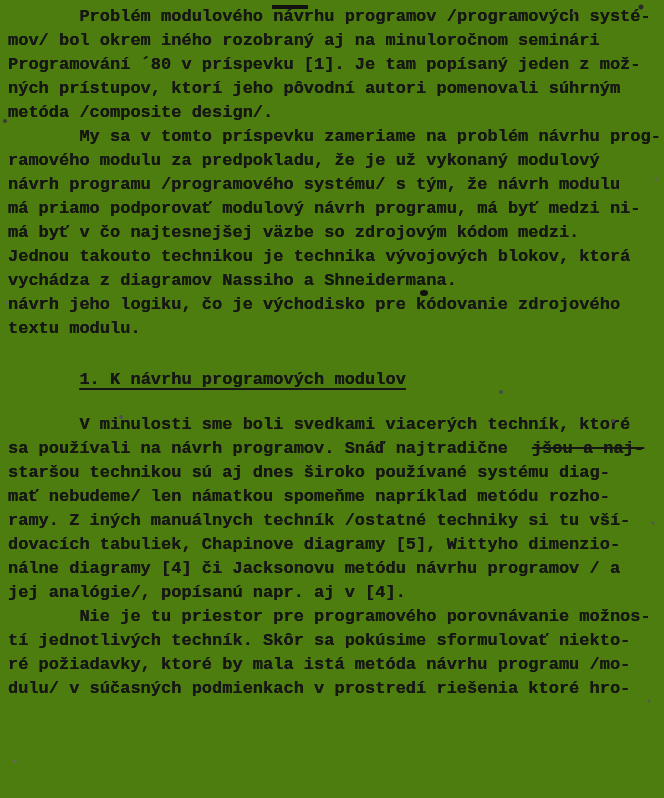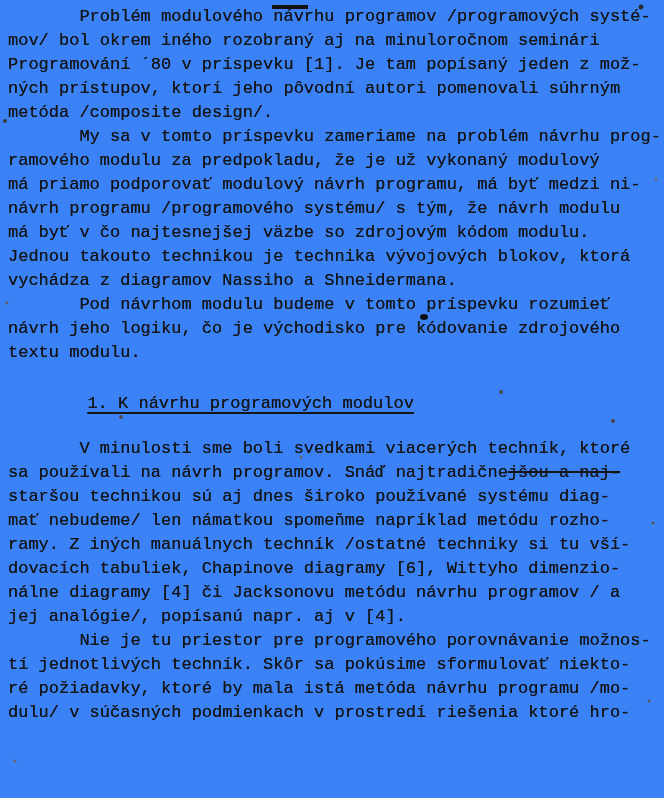--- a/index.html
+++ b/index.html
@@ -11,47 +11,47 @@
     width: 664px;
     height: 798px;
     overflow: hidden;
   }
   .page {
     position: relative;
     width: 664px;
     height: 798px;
     box-sizing: border-box;
     padding: 5px 0 0 8px;
-    background: #3b82f6;
+    background: #4d7c0f;
     font-family: "Liberation Mono", "DejaVu Sans Mono", monospace;
-    font-weight: 400;
+    font-weight: 700;
     font-size: 17px;
     line-height: 24px;
     color: #161616;
   }
   .line {
     white-space: pre;
     height: 24px;
     text-shadow: 0 0 0.6px rgba(10,10,10,0.85);
     letter-spacing: 0px;
   }
   .block { margin: 0; }
   .block.heading {
     margin-top: 27px;
     margin-bottom: 21px;
   }
   .heading-text {
     text-decoration: underline;
     text-decoration-thickness: 2px;
     text-underline-offset: 4px;
-    margin-left: 8px;
   }
   span.strike {
     text-decoration: line-through;
     text-decoration-thickness: 2px;
+    margin-left: 24px;
   }
   span.overbar { position: relative; }
   span.overbar::after {
     content: "";
     position: absolute;
     left: -1px;
     right: 6px;
     top: -2px;
     height: 4px;
     background: #111;
@@ -94,39 +94,38 @@
 <div class="page">
   <div class="speckles"></div>
 <div class="block lines">
       <div class="line">       Problém modulového <span class="overbar">návr</span>hu programov /programových systé-</div>
       <div class="line">mov/ bol okrem iného rozobraný aj na minuloročnom seminári</div>
       <div class="line">Programování ´80 v príspevku [1]. Je tam popísaný jeden z mož-</div>
       <div class="line">ných prístupov, ktorí jeho pôvodní autori pomenovali súhrným</div>
       <div class="line">metóda /composite design/.</div>
       <div class="line">       My sa v tomto príspevku zameriame na problém návrhu prog-</div>
       <div class="line">ramového modulu za predpokladu, že je už vykonaný modulový</div>
+      <div class="line">návrh programu /programového systému/ s tým, že návrh modulu</div>
       <div class="line">má priamo podporovať modulový návrh programu, má byť medzi ni-</div>
-      <div class="line">návrh programu /programového systému/ s tým, že návrh modulu</div>
-      <div class="line">má byť v čo najtesnejšej väzbe so zdrojovým kódom modulu.</div>
+      <div class="line">má byť v čo najtesnejšej väzbe so zdrojovým kódom medzi.</div>
       <div class="line">Jednou takouto technikou je technika vývojových blokov, ktorá</div>
       <div class="line">vychádza z diagramov Nassiho a Shneidermana.</div>
-      <div class="line">       Pod návrhom modulu budeme v tomto príspevku rozumieť</div>
       <div class="line">návrh jeho logiku, čo je východisko pre <span class="ink-dot">kó</span>dovanie zdrojového</div>
       <div class="line">textu modulu.</div>
     </div>
     <div class="block heading">
       <div class="line">       <span class="heading-text">1. K návrhu programových modulov</span></div>
     </div>
     <div class="block lines">
       <div class="line">       V minulosti sme boli svedkami viacerých techník, ktoré</div>
       <div class="line">sa používali na návrh programov. Snáď najtradične<span class="strike">jšou a naj-</span></div>
       <div class="line">staršou technikou sú aj dnes široko používané systému diag-</div>
       <div class="line">mať nebudeme/ len námatkou spomeňme napríklad metódu rozho-</div>
       <div class="line">ramy. Z iných manuálnych techník /ostatné techniky si tu vší-</div>
-      <div class="line">dovacích tabuliek, Chapinove diagramy [6], Wittyho dimenzio-</div>
+      <div class="line">dovacích tabuliek, Chapinove diagramy [5], Wittyho dimenzio-</div>
       <div class="line">nálne diagramy [4] či Jacksonovu metódu návrhu programov / a</div>
       <div class="line">jej analógie/, popísanú napr. aj v [4].</div>
       <div class="line">       Nie je tu priestor pre programového porovnávanie možnos-</div>
       <div class="line">tí jednotlivých techník. Skôr sa pokúsime sformulovať niekto-</div>
       <div class="line">ré požiadavky, ktoré by mala istá metóda návrhu programu /mo-</div>
       <div class="line">dulu/ v súčasných podmienkach v prostredí riešenia ktoré hro-</div>
     </div>
   </div>
 
 </body></html>

